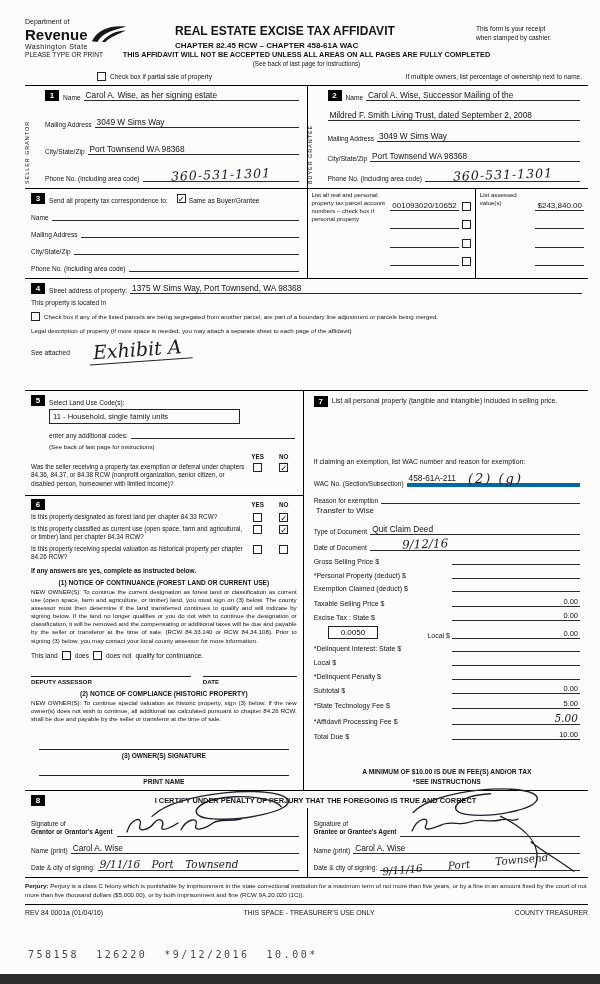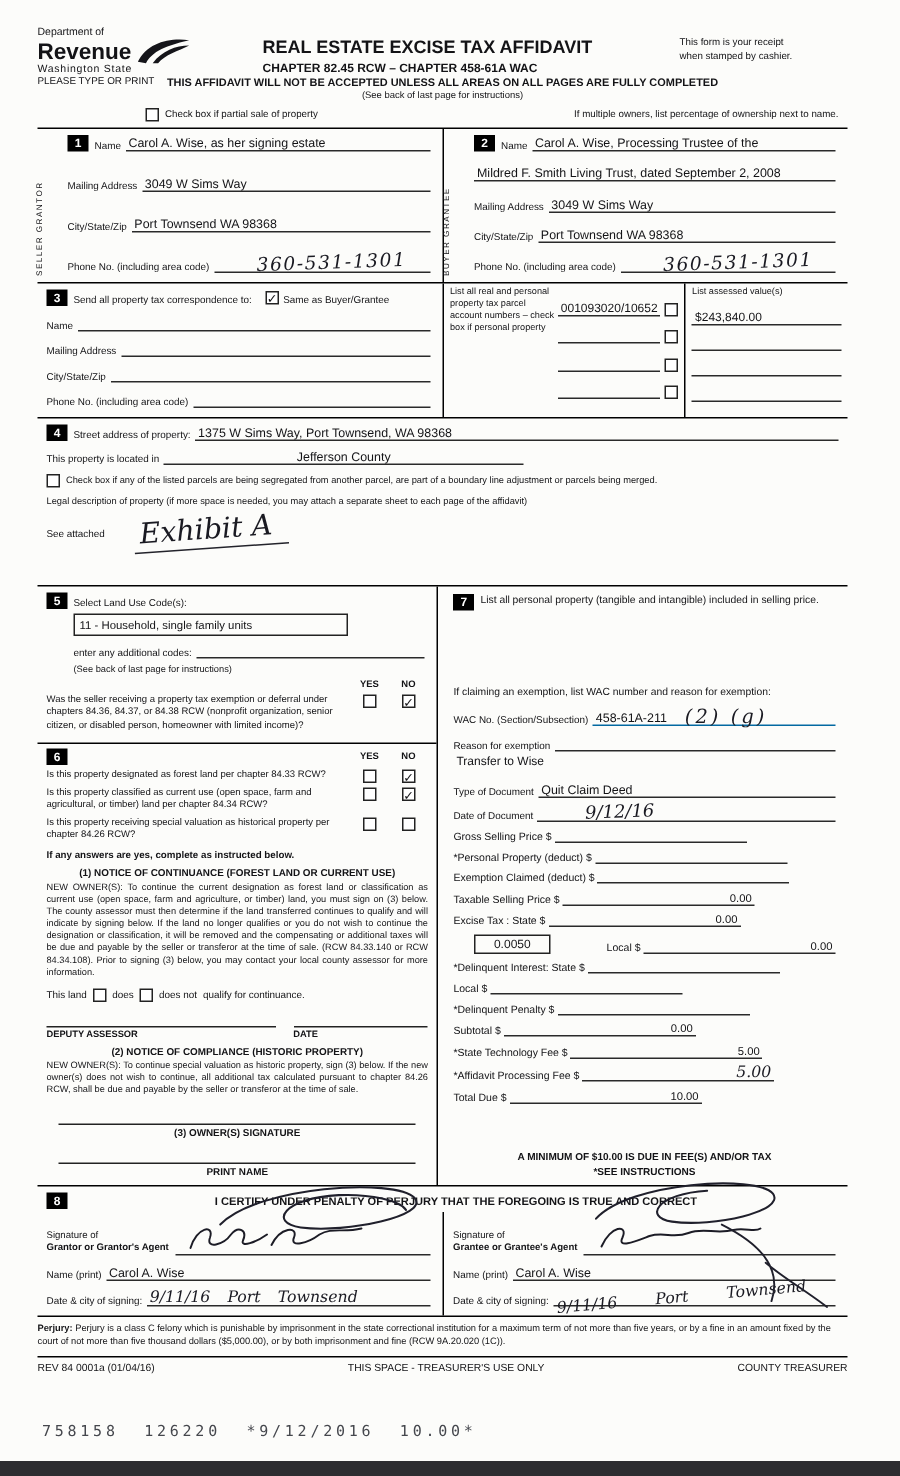--- a/index.html
+++ b/index.html
@@ -1,18 +1,18 @@
 <!DOCTYPE html>
 <html><head>
 <meta charset="utf-8">
 <style>
 *{margin:0;padding:0;box-sizing:border-box;}
 body{background:#b0b0b0;font-family:"Liberation Sans",sans-serif;color:#131316;}
 .page{position:relative;width:600px;height:984px;background:#fcfcfa;overflow:hidden;margin:0 auto;}
-.content{position:absolute;left:25px;right:35px;top:18px;}
+.content{position:absolute;left:25px;right:12px;top:18px;}
 .bold{font-weight:bold;}
 .numbox{flex:0 0 auto;display:inline-flex;width:14px;height:11px;background:#000;color:#fff;font-size:8px;font-weight:bold;align-items:center;justify-content:center;margin-right:4px;}
 .cb{flex:0 0 auto;display:inline-block;width:9px;height:9px;border:1px solid #222;font-size:8.5px;line-height:8px;text-align:center;background:#fff;overflow:hidden;}
 .hand{font-family:"DejaVu Serif",serif;font-style:italic;color:#1a1a22;}
 
 .hdr{display:flex;align-items:flex-start;}
 .logo{flex:0 0 150px;}
 .logo-l1{font-size:7px;}
 .logo-row{display:flex;align-items:center;gap:3px;}
 .logo-l2{font-size:15px;font-weight:bold;}
@@ -24,33 +24,33 @@
 .warnrow{position:relative;text-align:center;margin-top:0;}
 .please{position:absolute;left:0;top:1px;font-size:6.6px;}
 .warning{font-size:7.3px;font-weight:bold;}
 .seeback{font-size:6.3px;margin-top:1px;}
 .partialrow{display:flex;align-items:center;font-size:6.5px;margin:5px 6px 3px 72px;gap:4px;}
 .partialrow .note{margin-left:auto;}
 
 .fl{display:flex;align-items:flex-end;}
 .flab{font-size:6.6px;white-space:nowrap;padding-right:3px;}
 .fval{flex:1;border-bottom:1px solid #2a2a2a;font-size:8.3px;line-height:10px;min-height:10px;padding:0 2px;}
-.fval-multi{flex:1;border-bottom:1px solid #0369a1;display:flex;align-items:flex-end;gap:12px;padding:0 2px;font-size:8.3px;min-height:10px;text-align:center;}
+.fval-multi{flex:1;border-bottom:4px solid #0369a1;display:flex;align-items:flex-end;gap:12px;padding:0 2px;font-size:8.3px;min-height:10px;text-align:center;}
 
 .sec12{display:flex;border-top:1px solid #000;border-bottom:1px solid #000;margin-top:4px;}
 .half{width:50%;position:relative;padding:4px 8px 6px 20px;height:102px;display:flex;flex-direction:column;justify-content:space-between;}
 .half.right{border-left:1px solid #000;}
 .vlabel{position:absolute;left:5px;bottom:4px;transform:rotate(-90deg);transform-origin:0 100%;font-size:5.4px;letter-spacing:1px;white-space:nowrap;}
 .phone-hand{font-size:12.5px;line-height:12px;display:inline-block;transform:rotate(-2deg);margin:-3px 0 -1px 26px;letter-spacing:1px;}
 
 .s3sec{display:flex;border-bottom:1px solid #000;height:90px;}
 .s3l{width:50%;padding:4px 8px 6px 6px;display:flex;flex-direction:column;justify-content:space-between;}
 .s3r{width:50%;border-left:1px solid #000;display:flex;}
 .s3parcels{width:60%;border-right:1px solid #000;padding:2px 4px;display:flex;flex-direction:row;}
-.s3assessed{width:40%;padding:2px 4px;display:flex;flex-direction:column;}
+.s3assessed{width:40%;padding:2px 4px;display:flex;flex-direction:row;}
 .colhead{font-size:6.1px;line-height:1.3;}
 .rows{flex:1;display:flex;flex-direction:column;justify-content:space-evenly;}
 .prow{display:flex;align-items:flex-end;}
 .pnum{flex:1;border-bottom:1px solid #2a2a2a;font-size:8px;line-height:9px;min-height:9px;padding:0 2px;}
 .prow .cb{margin-left:3px;}
 .aval{border-bottom:1px solid #2a2a2a;font-size:8px;line-height:9px;min-height:9px;padding:0 2px;}
 .samecb{margin:0 3px 1px 6px;}
 
 .s4sec{border-bottom:1px solid #000;padding:4px 6px 4px 6px;height:112px;}
 .located{margin-top:5px;}
@@ -93,21 +93,21 @@
 .s7intro{flex:1;font-size:6.9px;line-height:1.35;}
 .s7blank{height:50px;}
 .s7exempt{font-size:6.9px;line-height:1.35;}
 .wacrow{display:flex;align-items:flex-end;margin-top:7px;}
 .wachand{font-size:13px;line-height:12px;margin-bottom:-2px;letter-spacing:2px;}
 .reasonrow{display:flex;align-items:flex-end;margin-top:7px;}
 .reasonval{font-size:8px;margin:2px 0 0 2px;}
 .typerow{display:flex;align-items:flex-end;margin-top:9px;}
 .daterow{display:flex;align-items:flex-end;margin-top:5px;}
 .date-hand{font-size:12px;line-height:11px;display:inline-block;transform:rotate(-2deg);margin:-2px 0 0 30px;}
-.mrow{display:flex;justify-content:flex-start;align-items:flex-end;margin-top:4.6px;}
+.mrow{display:flex;justify-content:space-between;align-items:flex-end;margin-top:4.6px;}
 .mlabel{font-size:7px;white-space:nowrap;}
 .mline{width:128px;border-bottom:1px solid #2a2a2a;text-align:right;font-size:7.5px;line-height:9px;min-height:9px;margin-left:2px;padding-right:2px;}
 .mval.hand{font-size:10.5px;line-height:10px;display:inline-block;}
 .ratebox{border:1px solid #222;font-size:8px;padding:1px 12px;margin-right:auto;margin-left:14px;}
 .mini{font-size:6.7px;font-weight:bold;text-align:center;margin-top:auto;}
 .seeinstr{font-size:6.7px;font-weight:bold;text-align:center;margin-top:3px;}
 
 .s8sec{position:relative;border-bottom:1px solid #000;}
 .s8head{display:flex;align-items:center;padding:4px 6px 2px 6px;}
 .certify{flex:1;text-align:center;font-size:7.4px;font-weight:bold;}
@@ -189,21 +189,21 @@
       <div class="fl">
         <span class="flab">Phone No. (including area code)</span>
         <span class="fval"><span class="hand phone-hand">360-531-1301</span></span>
       </div>
     </div>
     <div class="half right">
       <span class="vlabel">BUYER  GRANTEE</span>
       <div class="fl">
         <span class="numbox">2</span>
         <span class="flab">Name</span>
-        <span class="fval">Carol A. Wise, Processing Trustee of the</span>
+        <span class="fval">Carol A. Wise, Successor Mailing of the</span>
       </div>
       <div class="fl">
         <span class="fval">Mildred F. Smith Living Trust, dated September 2, 2008</span>
       </div>
       <div class="fl">
         <span class="flab">Mailing Address</span>
         <span class="fval">3049 W Sims Way</span>
       </div>
       <div class="fl">
         <span class="flab">City/State/Zip</span>
@@ -276,21 +276,20 @@
   </div>
 
   <div class="s4sec">
     <div class="fl">
       <span class="numbox">4</span>
       <span class="flab">Street address of property:</span>
       <span class="fval">1375 W Sims Way, Port Townsend, WA  98368</span>
     </div>
     <div class="fl located">
       <span class="flab">This property is located in</span>
-      <span class="fval">Jefferson County</span>
     </div>
     <div class="cbrow">
       <span class="cb"></span>
       <span>Check box if any of the listed parcels are being segregated from another parcel, are part of a boundary line adjustment or parcels being merged.</span>
     </div>
     <div class="legal">Legal description of property (if more space is needed, you may attach a separate sheet to each page of the affidavit)</div>
     <div class="attach">
       <span class="flab">See attached</span>
       <span class="hand exhibit">Exhibit A</span>
     </div>

